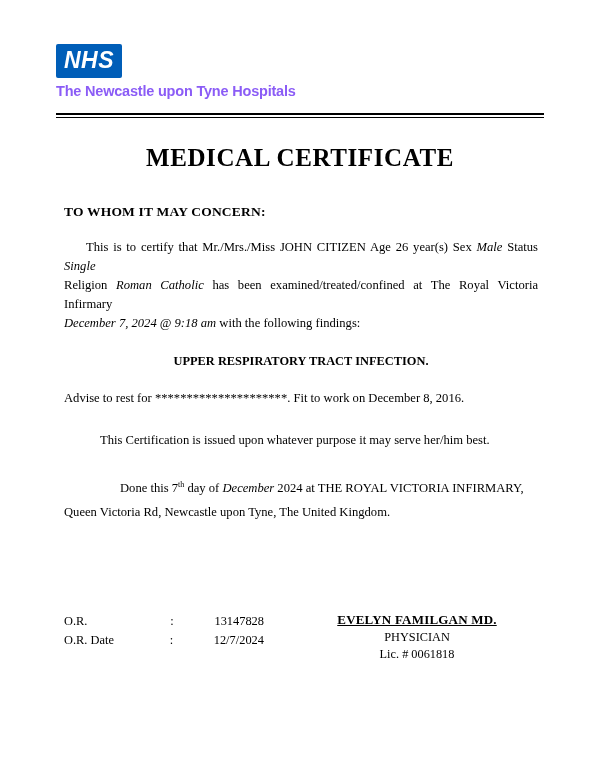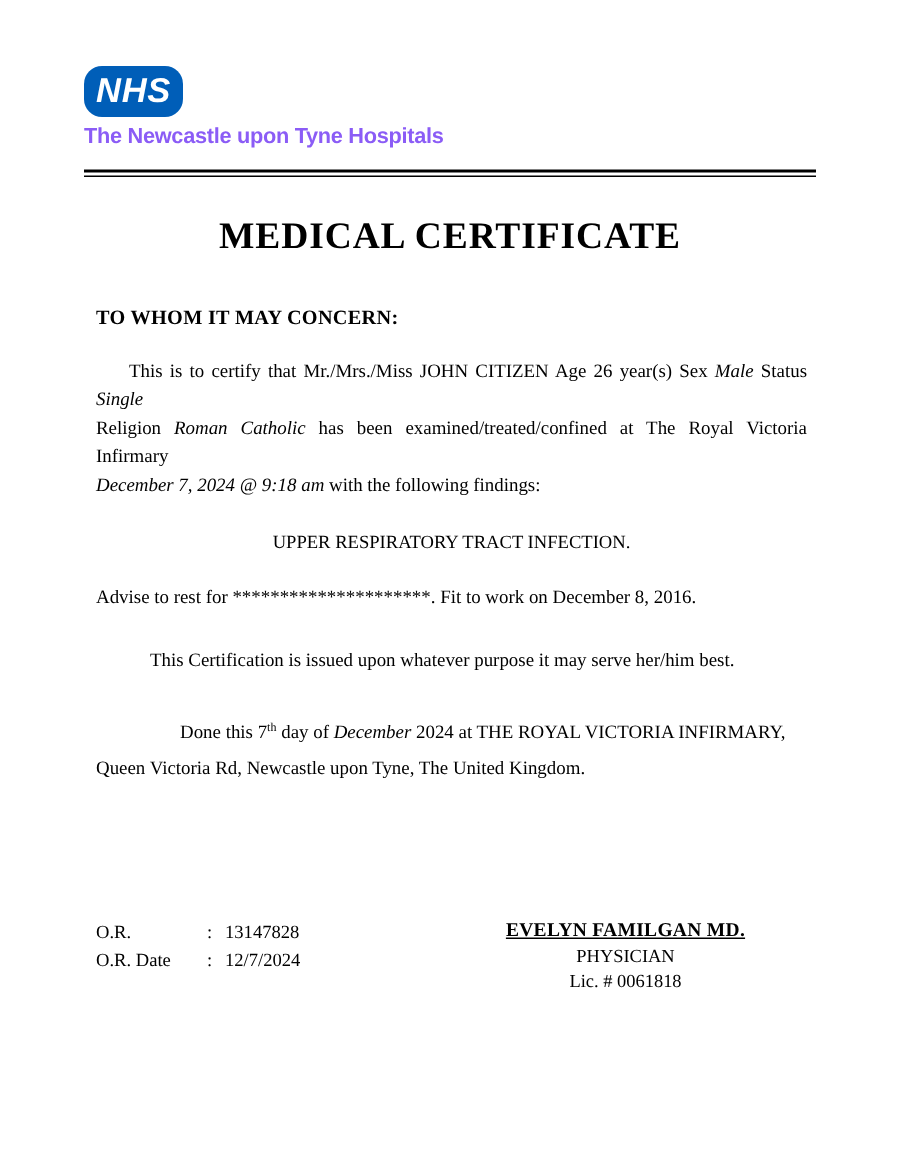--- a/index.html
+++ b/index.html
@@ -39,21 +39,21 @@
     display: inline-block;
     background: #005eb8;
     color: #ffffff;
     font-family: "Liberation Sans", sans-serif;
     font-weight: bold;
     font-style: italic;
     font-size: 23px;
     letter-spacing: 0.5px;
     line-height: 1;
     padding: 5px 8px 6px 8px;
-    border-radius: 12px;
+    border-radius: 2px;
   }
   .trust-name {
     font-family: "Liberation Sans", sans-serif;
     font-weight: bold;
     font-size: 14.5px;
     color: #8b5cf6;
     margin-top: 5px;
     line-height: 1.15;
     letter-spacing: -0.2px;
   }
@@ -118,20 +118,21 @@
     margin-top: 16px;
     text-align: justify;
   }
   .para.indented {
     text-indent: 22px;
   }
   .center-line {
     text-align: center;
     margin-top: 19px;
     font-size: 12.4px;
+    font-weight: bold;
   }
   .advise {
     margin-top: 19px;
   }
   .cert-note {
     margin-top: 23px;
     text-indent: 36px;
   }
   .done-para {
     margin-top: 27px;
@@ -154,20 +155,21 @@
     justify-content: space-between;
     align-items: flex-start;
     font-size: 12.4px;
   }
   .or-block {
     width: 200px;
   }
   .or-row {
     display: flex;
     line-height: 1.55;
+    justify-content: space-between;
   }
   .or-label { width: 74px; }
   .or-colon { width: 12px; }
   .sig-block {
     width: 230px;
     text-align: center;
     margin-right: 6px;
   }
   .sig-name {
     font-weight: bold;

